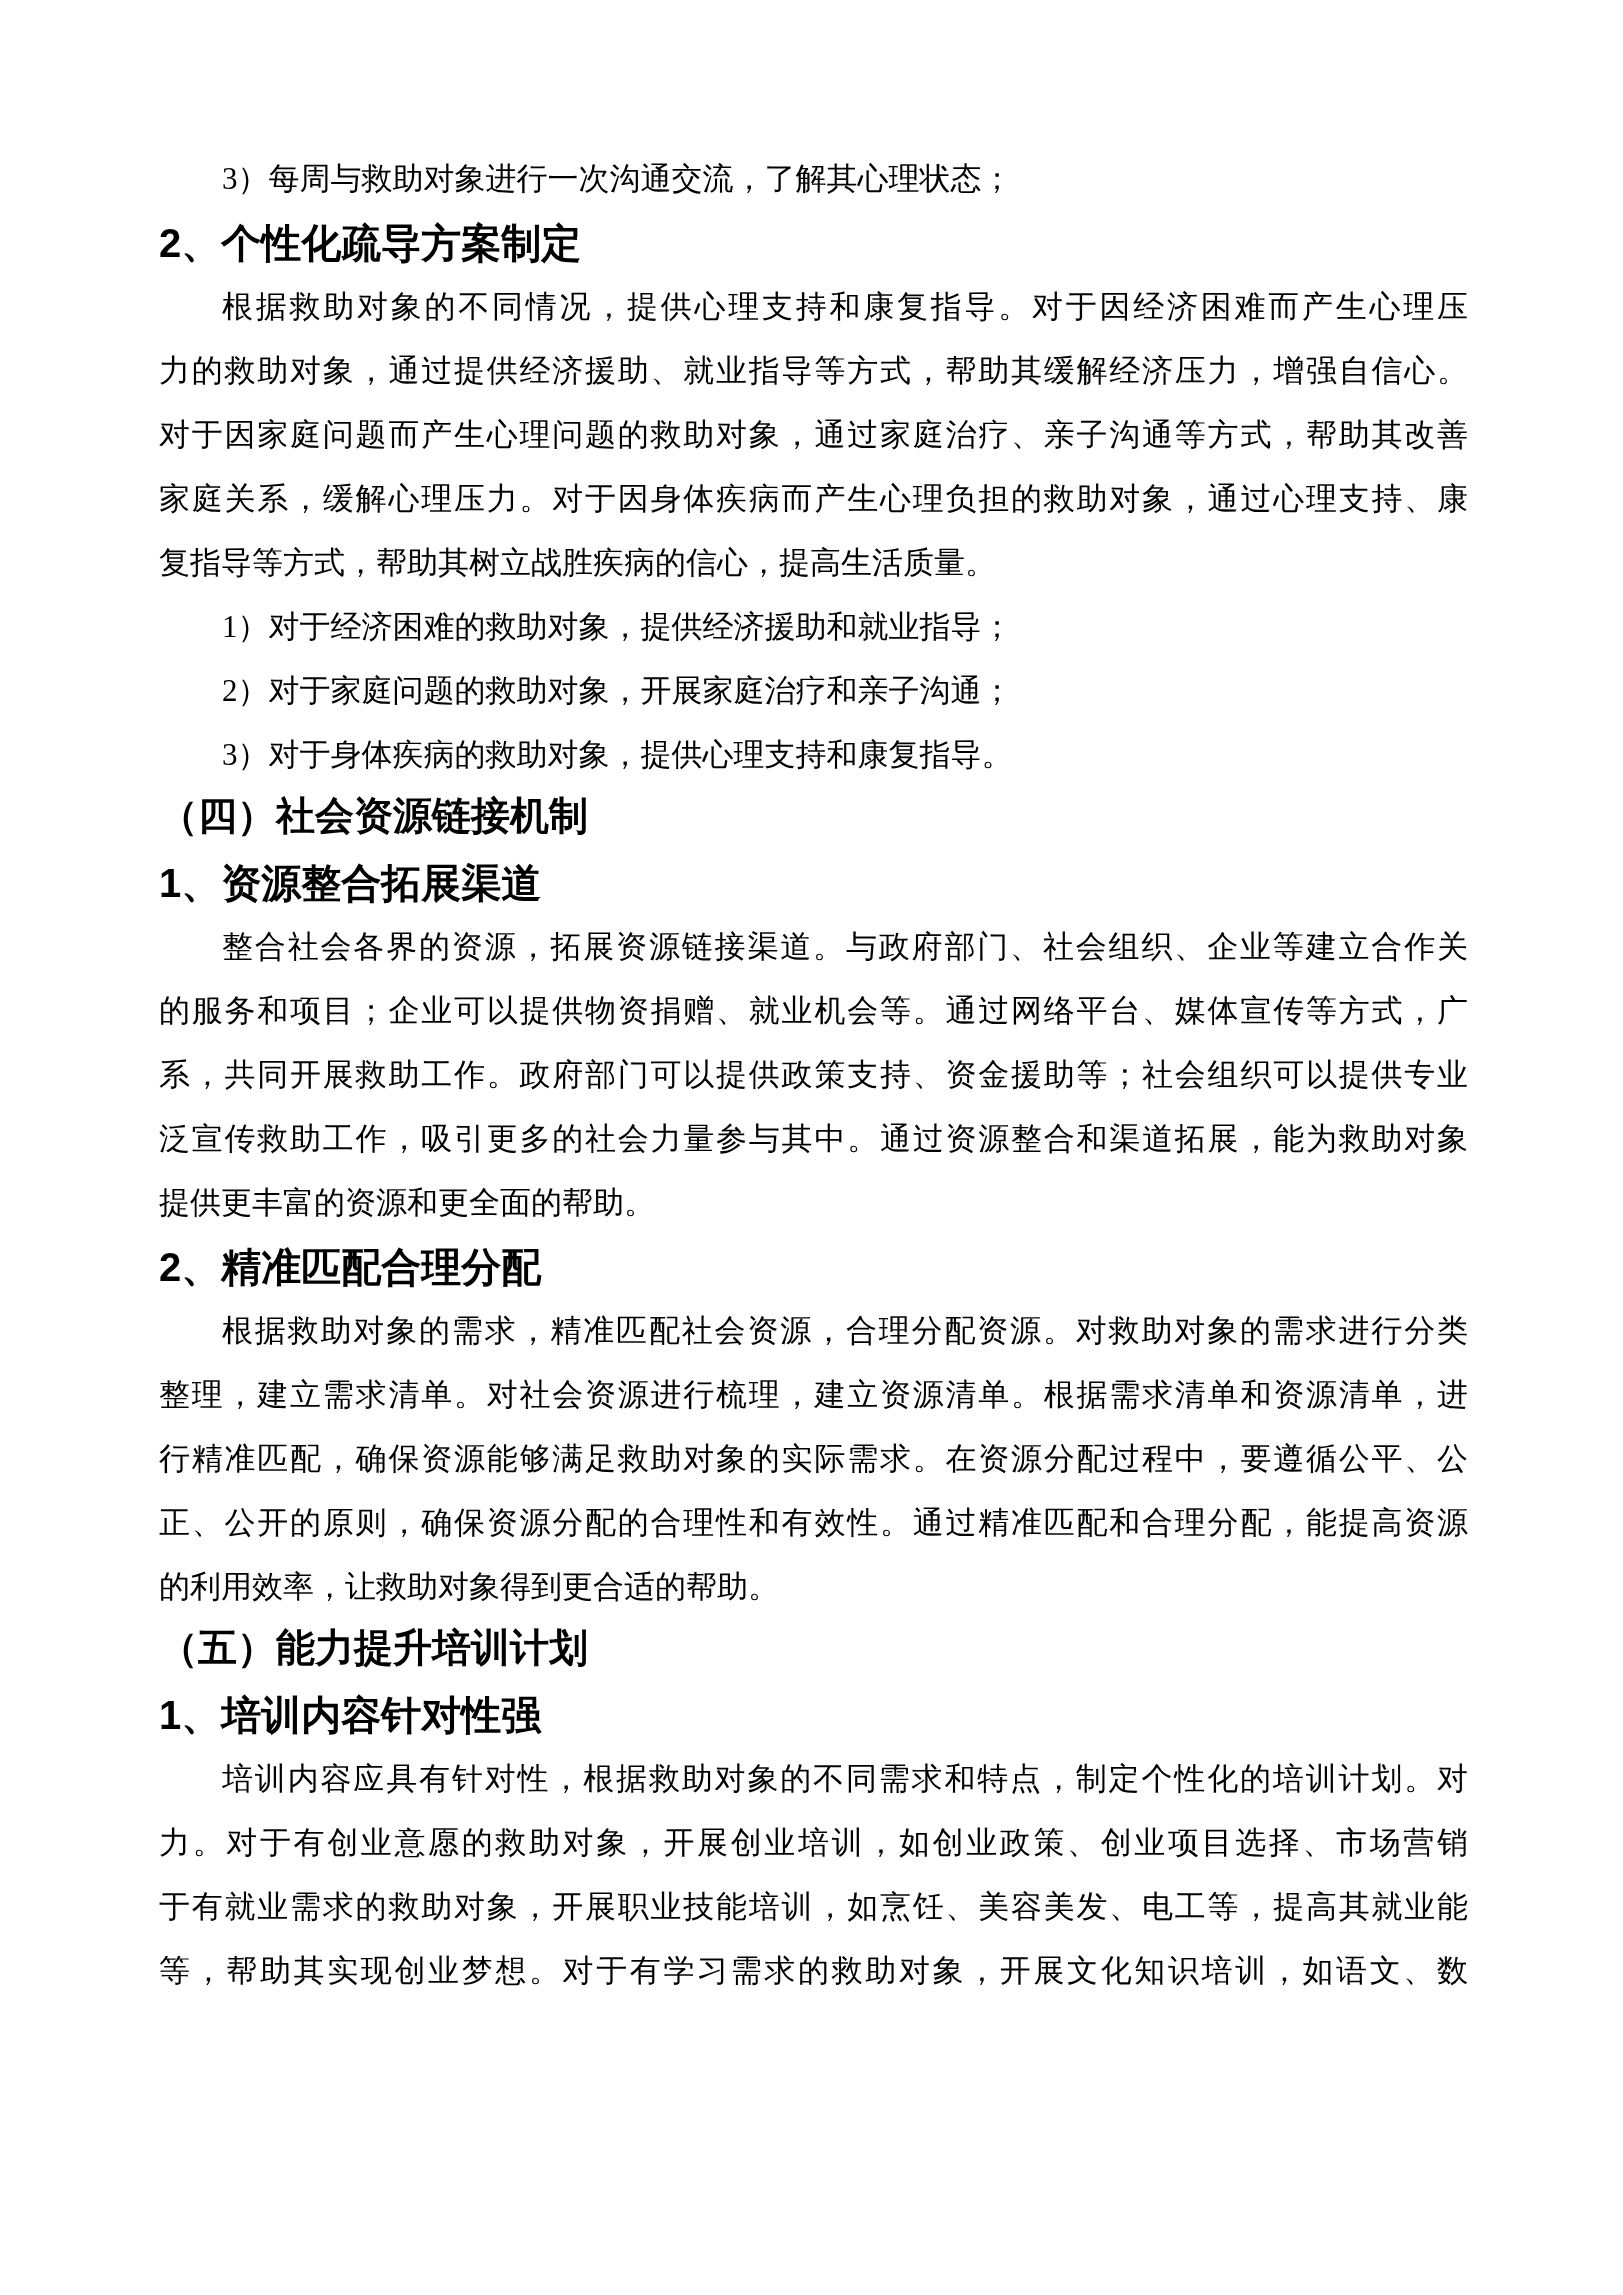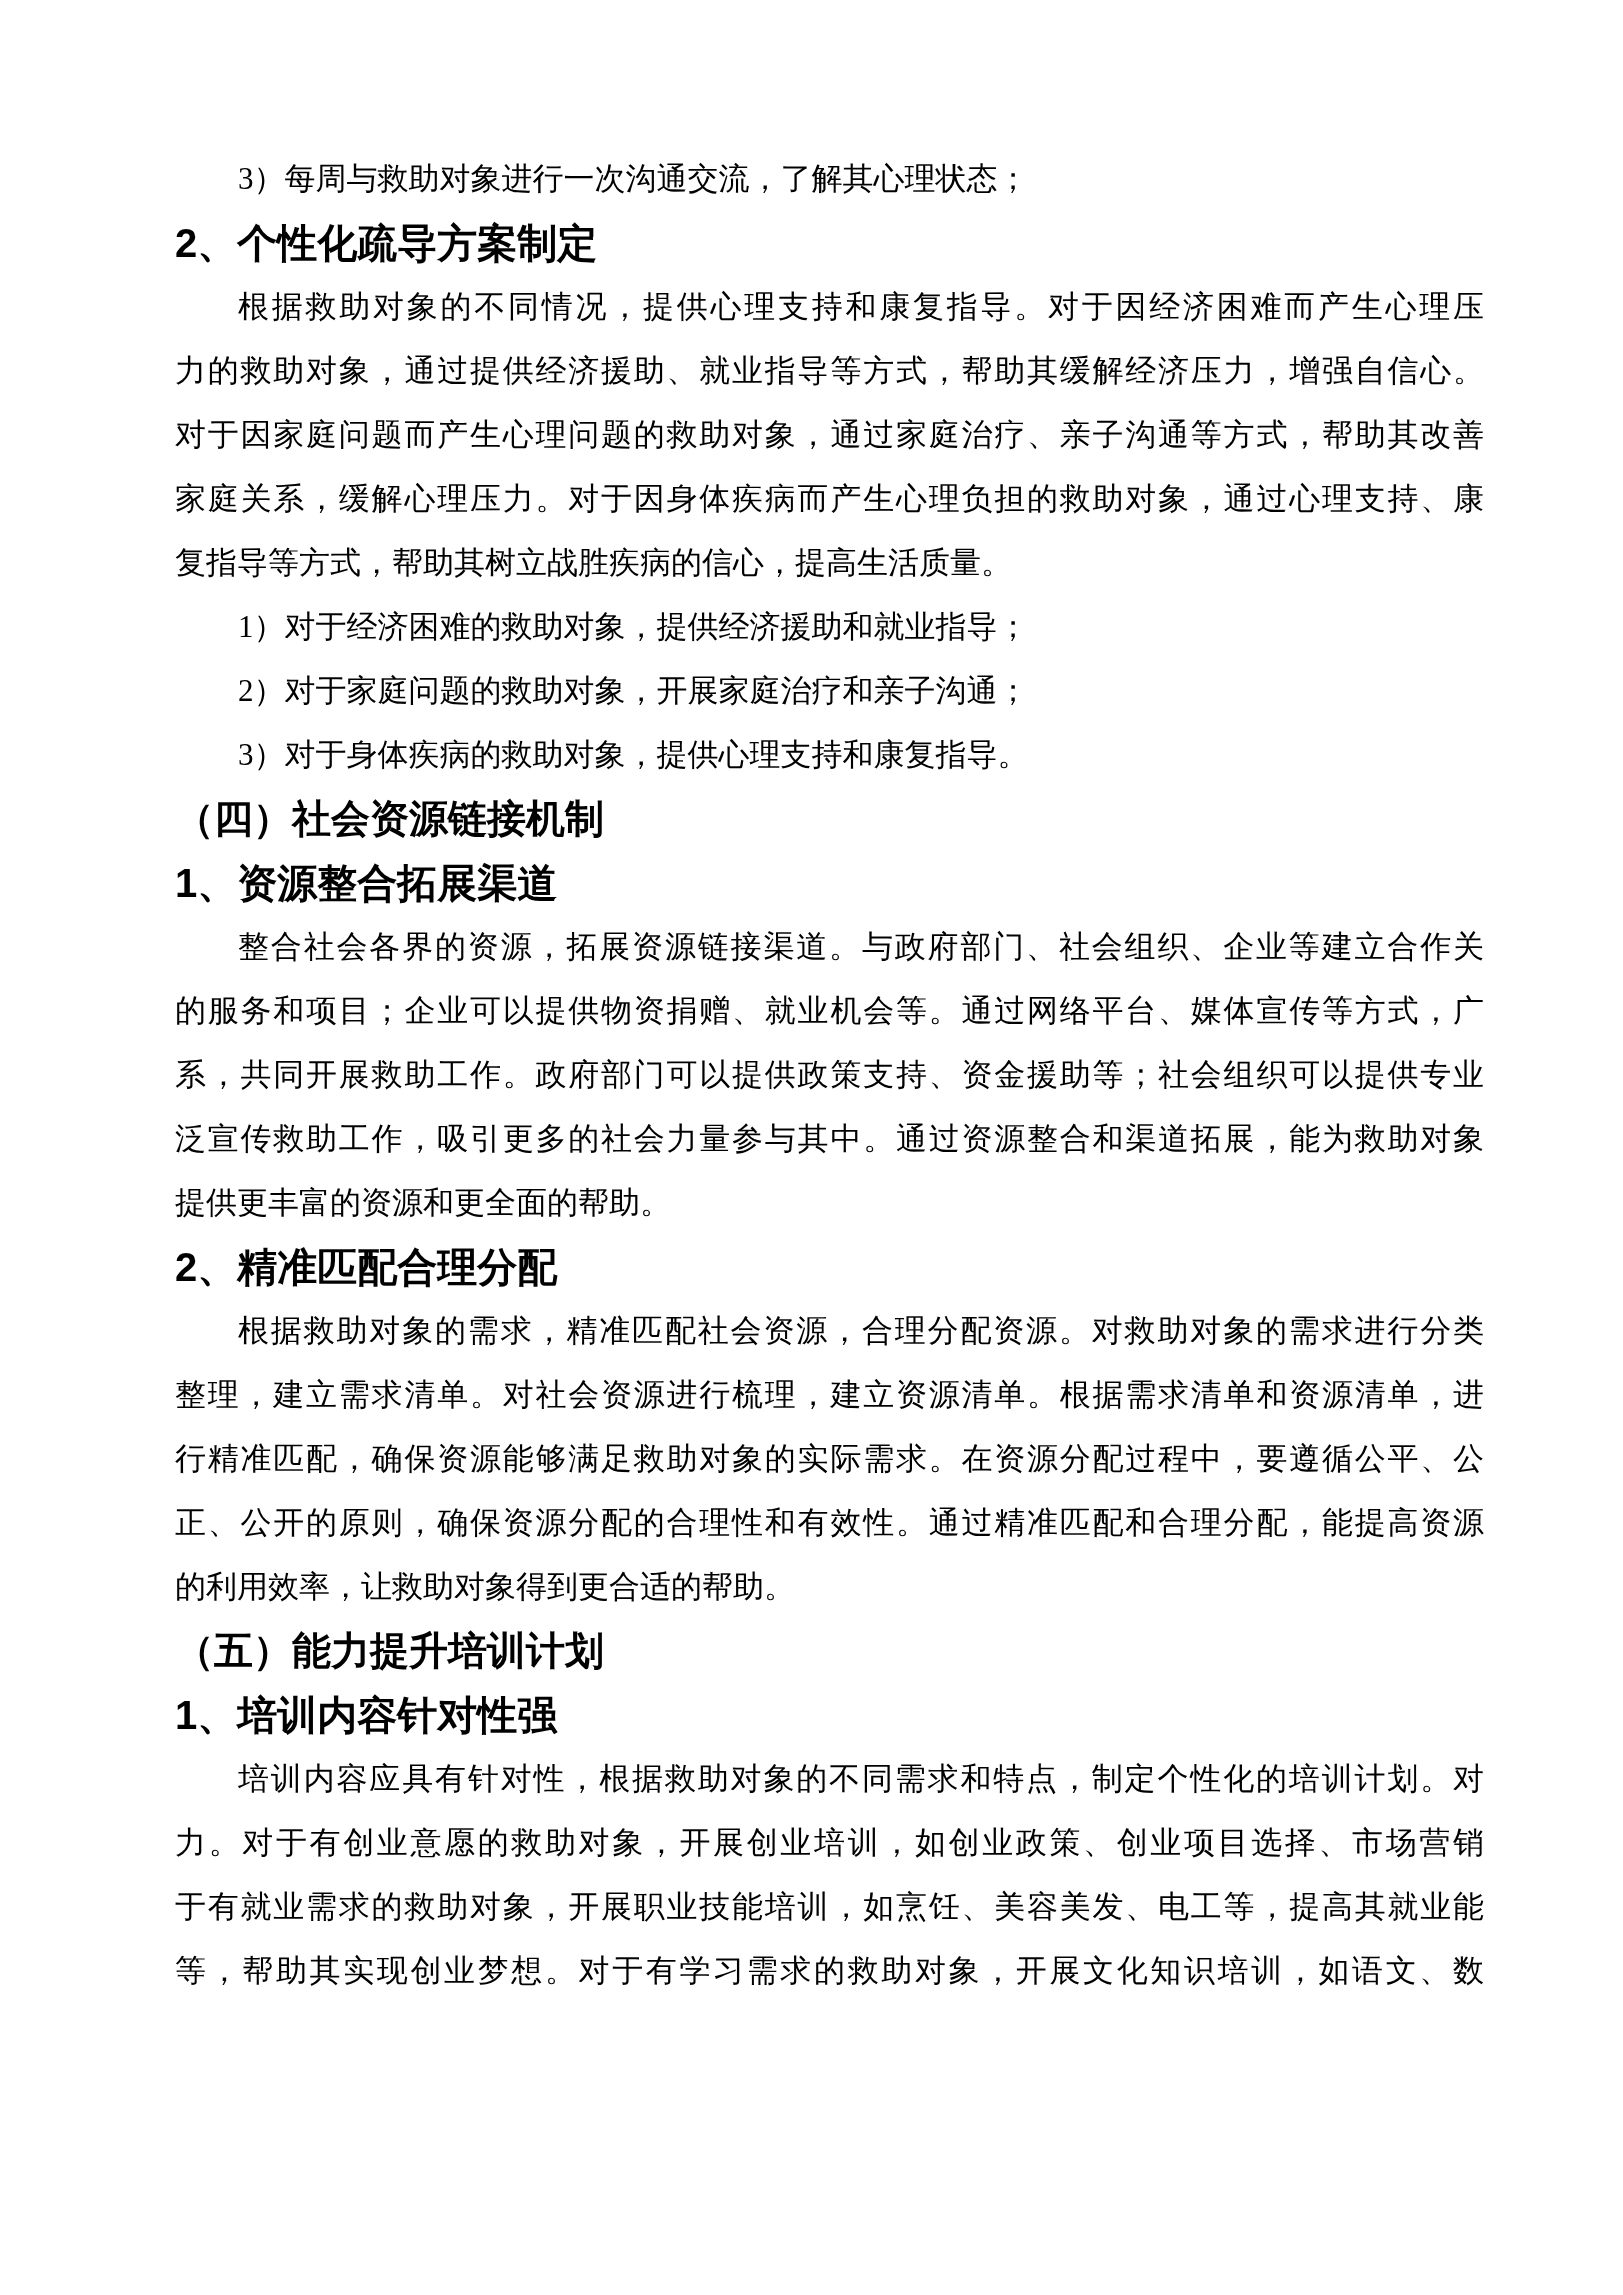--- a/index.html
+++ b/index.html
@@ -13,21 +13,21 @@
     position: relative;
     overflow: hidden;
   }
   .page {
     position: absolute;
     inset: 0;
     background: #ffffff;
   }
   .content {
     position: absolute;
-    left: 175px;
+    left: 159px;
     top: 147px;
     width: 1309px;
   }
   .ln {
     height: 64px;
     line-height: 64px;
     font-size: 31px;
     color: #000000;
     font-family: "Liberation Serif", "DejaVu Serif", serif;
     white-space: nowrap;
@@ -48,21 +48,21 @@
     padding-left: 63px;
   }
   
   .h2 {
     font-family: "Liberation Sans", "DejaVu Sans", sans-serif;
     font-weight: bold;
     font-size: 40px;
   }
   
   .h1 {
-    font-family: Liberation Serif, serif;
+    font-family: Liberation Mono, monospace;
     font-weight: bold;
     font-size: 39px;
   }
 </style>
 </head>
 <body>
 
 <div class="page">
   <div class="content">
     <div class="ln list">3）每周与救助对象进行一次沟通交流，了解其心理状态；</div>

